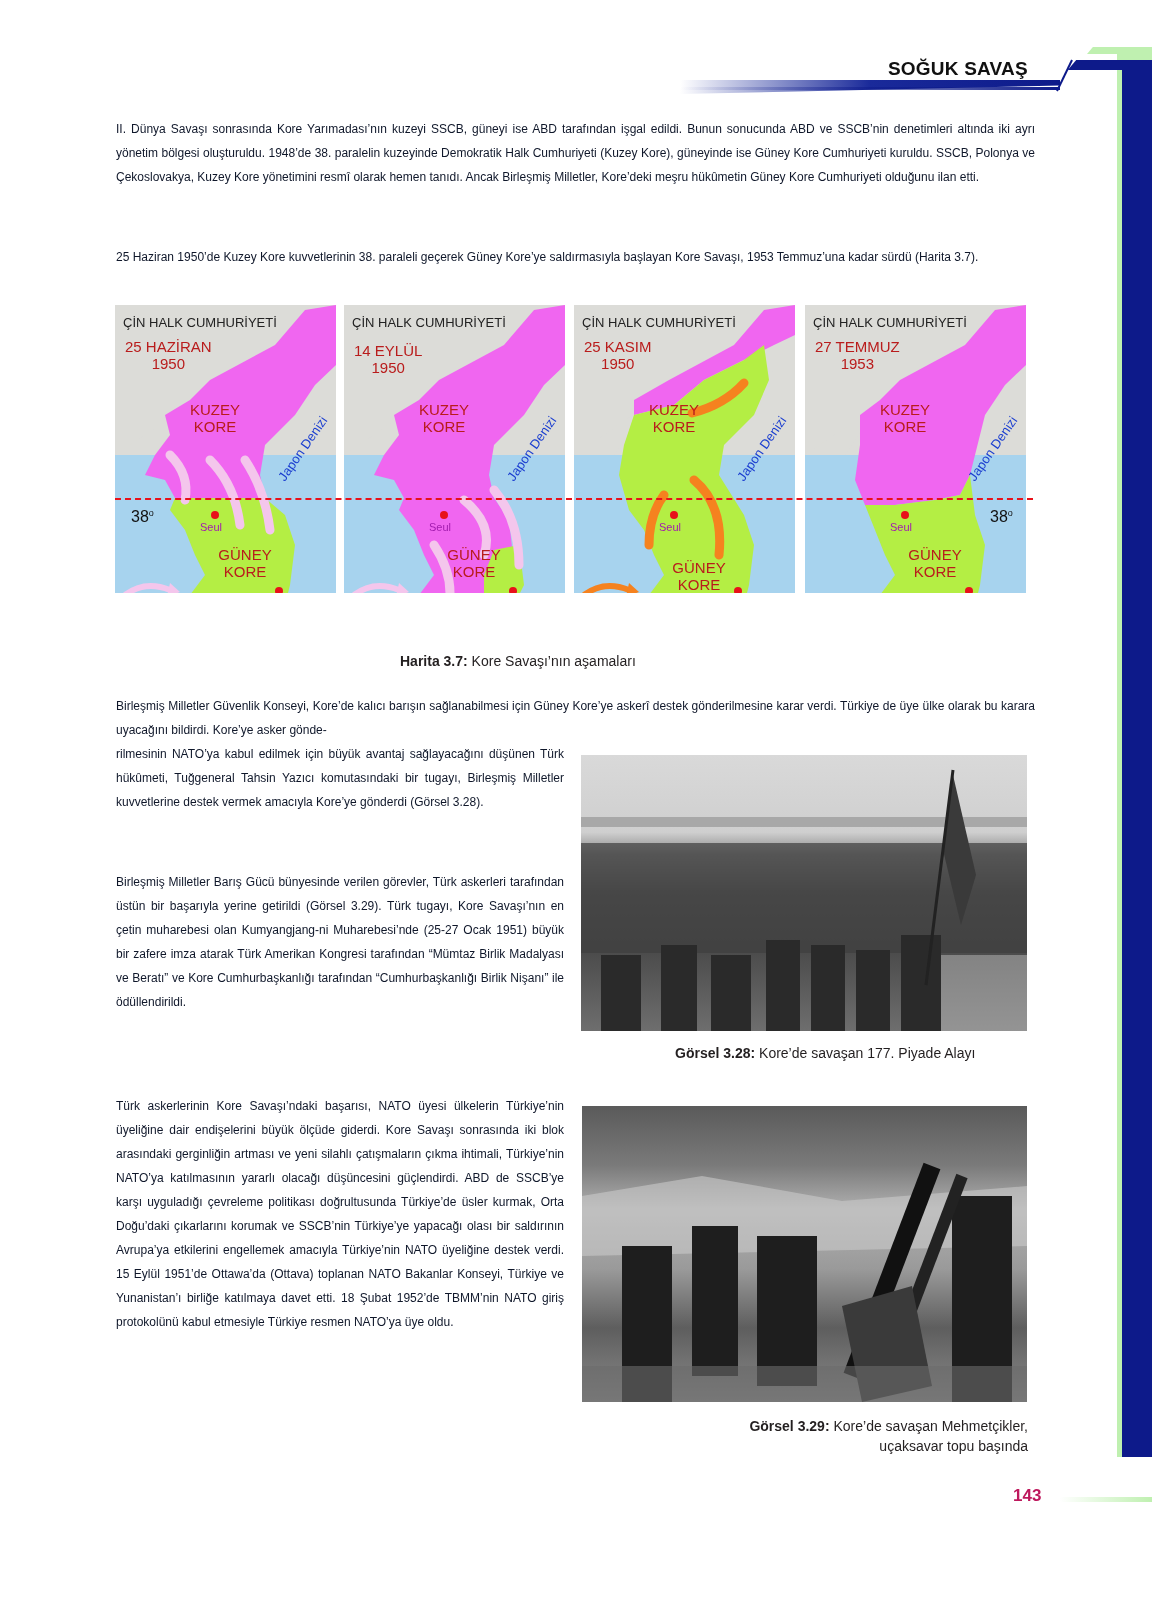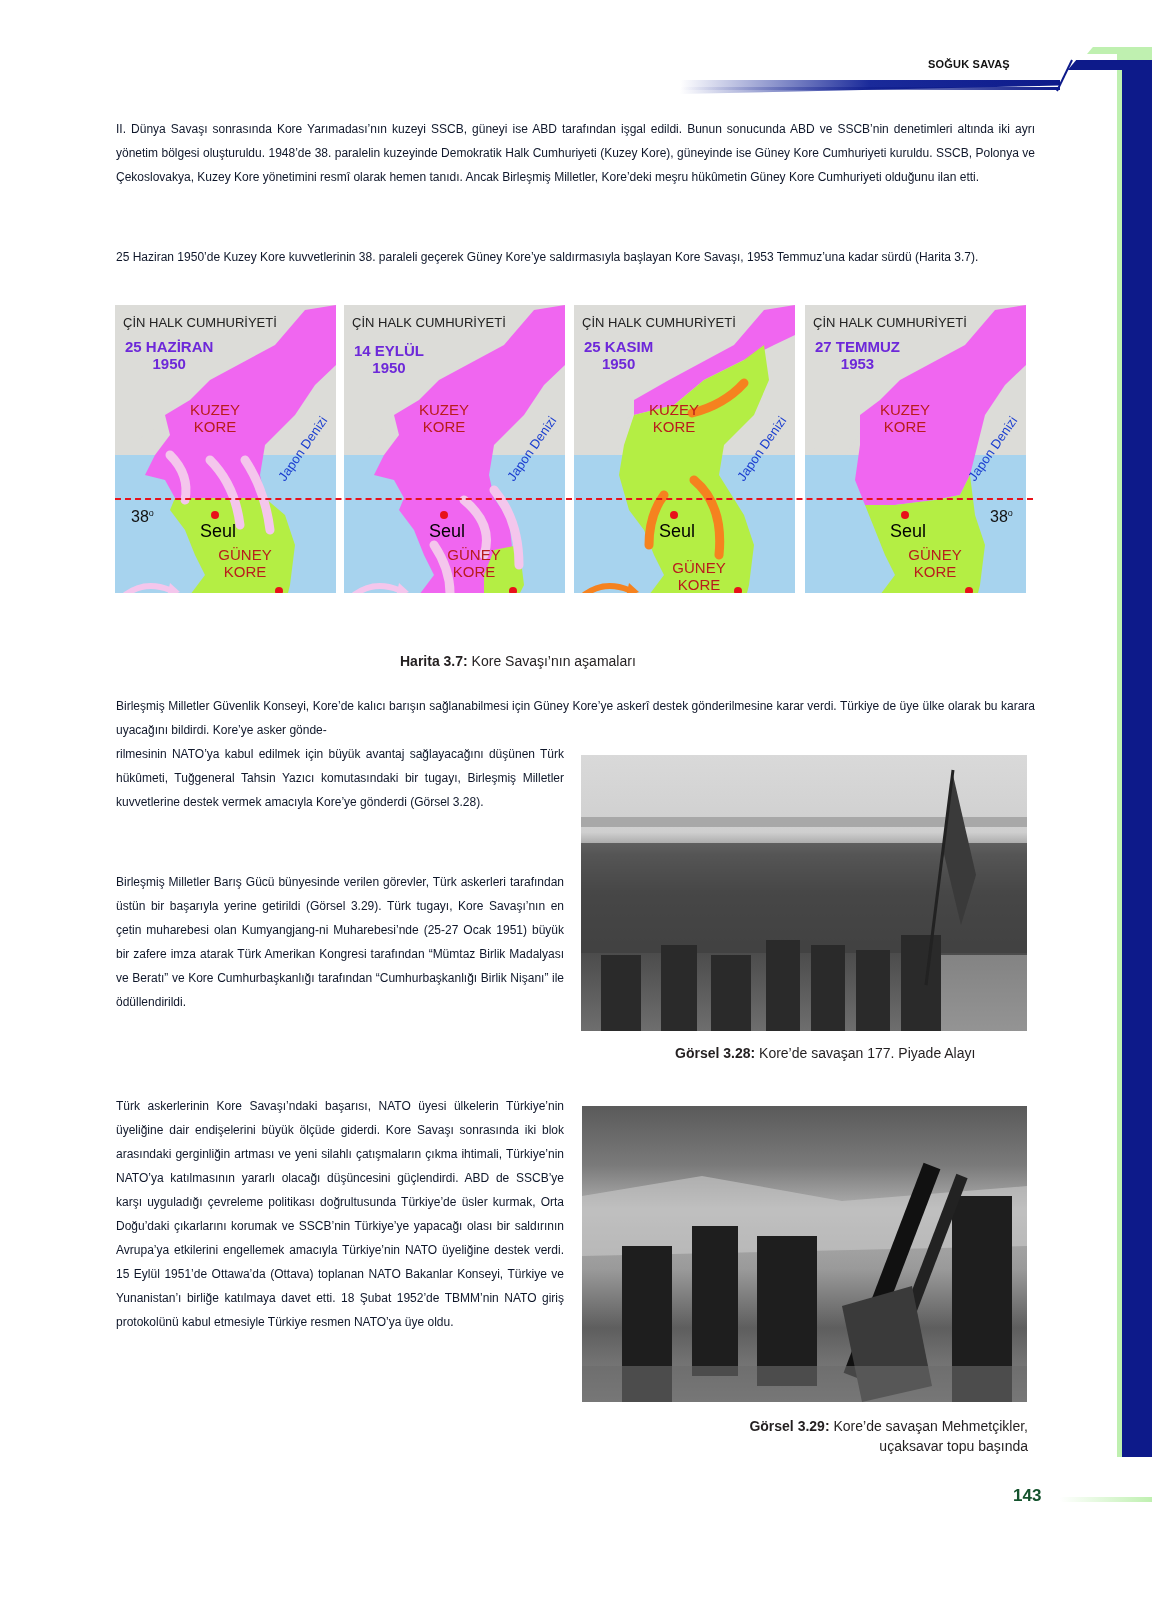--- a/index.html
+++ b/index.html
@@ -1,41 +1,41 @@
 <!DOCTYPE html>
 <html><head>
 <meta charset="utf-8">
 <style>
   html,body{margin:0;padding:0;background:#fff;}
   body{width:1152px;height:1624px;position:relative;overflow:hidden;font-family:"Liberation Sans",sans-serif;color:#231f20;}
   .hdr-grad{position:absolute;left:680px;top:80px;width:380px;height:14px;background:linear-gradient(to right,rgba(20,30,150,0) 0%,#1a2a9a 50%,#0d1a8a 100%);clip-path:polygon(0 0,100% 0,100% 40%,0 100%);}
   .hdr-line{position:absolute;left:680px;top:87px;width:380px;height:3px;background:linear-gradient(to right,rgba(13,26,138,0),#0d1a8a);}
   .hdr-slant{position:absolute;left:1055px;top:58px;width:18px;height:35px;}
-  .hdr-title{position:absolute;left:888px;top:58px;font-size:11px;font-weight:bold;color:#111;letter-spacing:0.2px;margin-left:40px;}
+  .hdr-title{position:absolute;left:888px;top:58px;font-size:19px;font-weight:bold;color:#111;letter-spacing:0.2px;}
   .side-green{position:absolute;left:1117px;top:47px;width:35px;height:1410px;background:#bff0b0;}
   .side-blue{position:absolute;left:1122px;top:60px;width:30px;height:1397px;background:#0d1a8a;}
   .top-green{position:absolute;left:1087px;top:47px;width:65px;height:7px;background:#bff0b0;transform:skewX(-40deg);transform-origin:left bottom;}
   .top-blue{position:absolute;left:1072px;top:60px;width:80px;height:10px;background:#0d1a8a;transform:skewX(-40deg);}
   p.txt{position:absolute;margin:0;font-size:12px;line-height:24px;text-align:justify;color:#0f172a;}
   .maps{position:absolute;left:115px;top:305px;width:918px;height:334px;}
   .map{position:absolute;top:0;width:221px;height:288px;background:#a7d3ee;overflow:hidden;}
   .map svg{position:absolute;left:0;top:0;}
   .map .lbl{position:absolute;font-size:13px;color:#222;}
-  .map .date{position:absolute;font-size:15px;font-weight:bold;color:#6d28d9;line-height:17px;text-align:center;}
+  .map .date{position:absolute;font-size:15px;font-weight:normal;color:#b91c1c;line-height:17px;text-align:center;}
   .map .country{position:absolute;font-size:15px;color:#b91c1c;text-align:center;line-height:17px;}
   .map .sea{position:absolute;font-size:13px;color:#1c3fd0;transform:rotate(-55deg);transform-origin:left top;white-space:nowrap;}
-  .map .city{position:absolute;font-size:18px;color:#000000;}
+  .map .city{position:absolute;font-size:11px;color:#a21caf;}
   .map .dot{position:absolute;width:8px;height:8px;border-radius:50%;background:#e8111a;}
   .map .legend{position:absolute;font-size:10px;color:#111;text-align:center;line-height:18px;font-family:Liberation Mono, monospace;}
   .deg{position:absolute;font-size:16px;color:#111;}
   .parallel{position:absolute;left:115px;top:498px;width:918px;height:0;border-top:2px dashed #e8111a;}
   .cap{position:absolute;font-size:14px;color:#231f20;}
   .cap b{font-weight:bold;}
   .photo{position:absolute;overflow:hidden;}
-  .pagenum{position:absolute;left:1013px;top:1486px;font-size:17px;font-weight:bold;color:#14532d;}
+  .pagenum{position:absolute;left:1013px;top:1486px;font-size:17px;font-weight:bold;color:#be185d;}
   .foot-grad{position:absolute;left:1060px;top:1497px;width:92px;height:5px;background:linear-gradient(to right,rgba(191,240,176,0),#bff0b0);}
 </style>
 </head>
 <body>
 
 <div class="hdr-grad"></div>
 <div class="hdr-line"></div>
 <div class="top-green"></div>
 <div class="side-green"></div>
 <div class="top-blue"></div>

